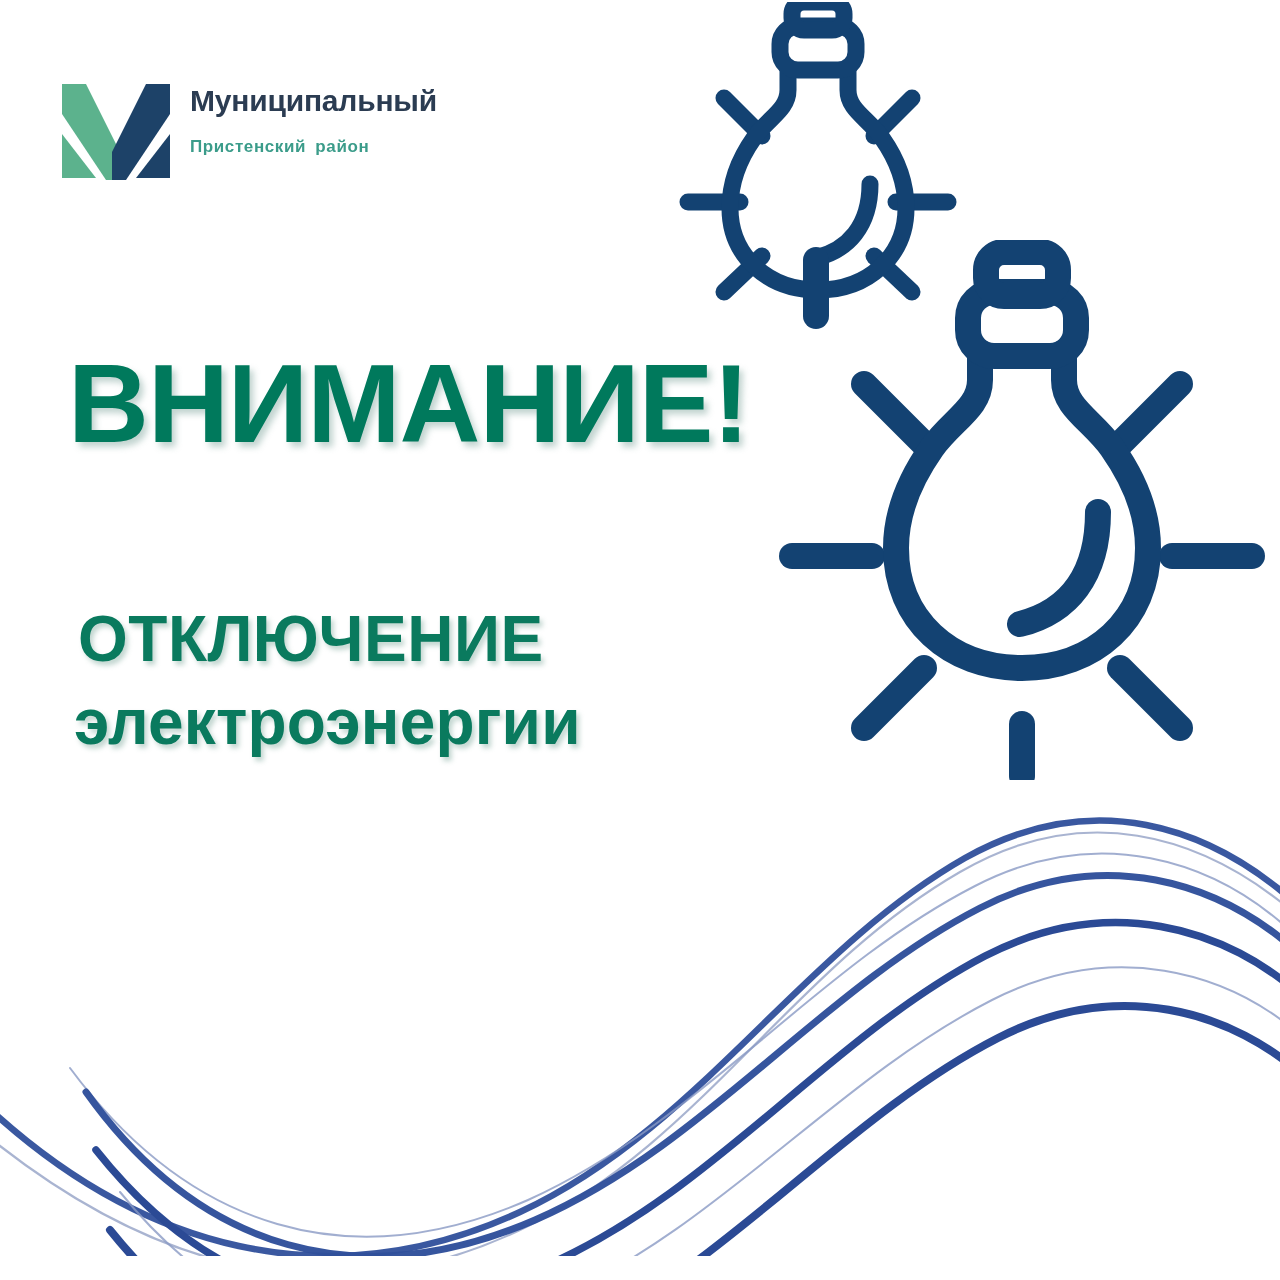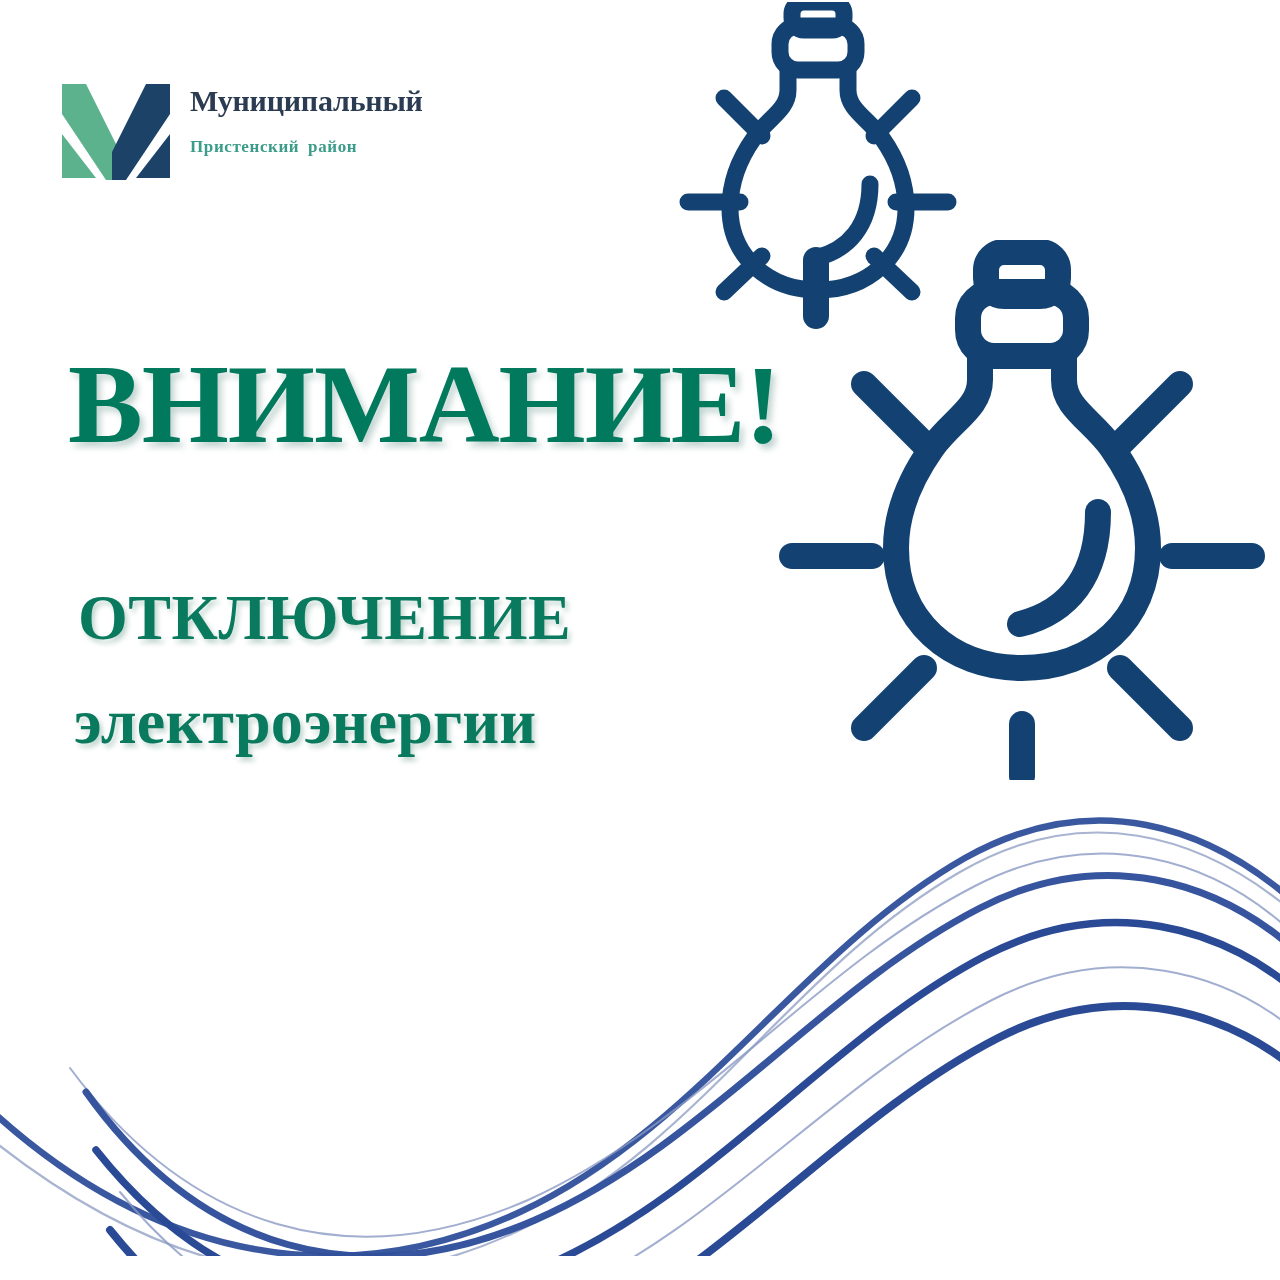--- a/index.html
+++ b/index.html
@@ -11,21 +11,20 @@
   body {
     font-family: "Liberation Sans", sans-serif;
   }
 
   #poster {
     position: relative;
     width: 1280px;
     height: 1256px;
     background: #ffffff;
     overflow: hidden;
-    font-family: Liberation Serif, serif;
   }
 
   
   .logo-block {
     position: absolute;
     left: 58px;
     top: 78px;
     display: flex;
     align-items: flex-start;
     gap: 16px;
@@ -68,21 +67,21 @@
     letter-spacing: -1px;
     line-height: 1;
     text-shadow: 4px 5px 6px rgba(120, 160, 150, 0.45);
     white-space: nowrap;
     margin-left: 48px;
   }
 
   .subline-1 {
     position: absolute;
     left: 78px;
-    top: 586px;
+    top: 607px;
     color: #0A7A5E;
     font-size: 64px;
     font-weight: 700;
     letter-spacing: 0.5px;
     line-height: 1;
     text-shadow: 3px 4px 5px rgba(120, 165, 150, 0.45);
     white-space: nowrap;
   }
   .subline-2 {
     position: absolute;

